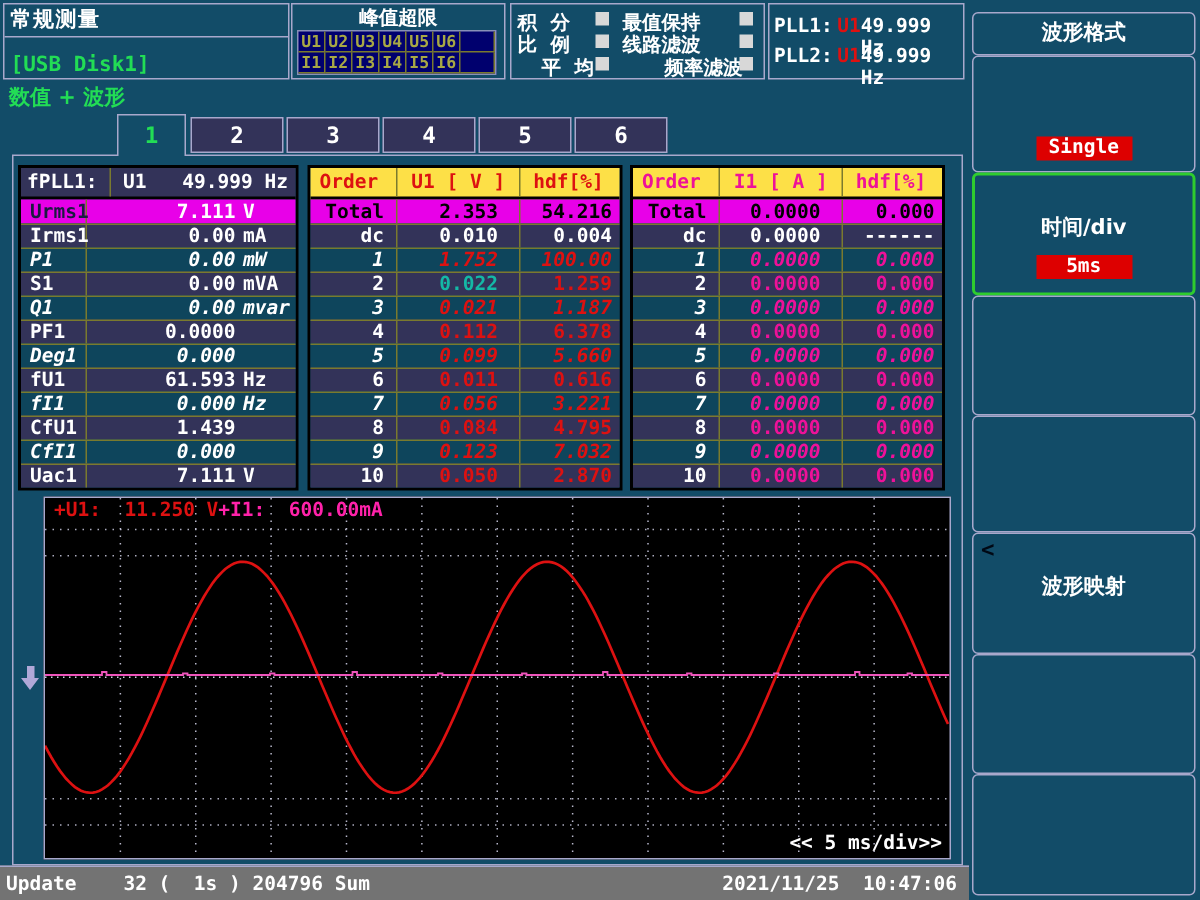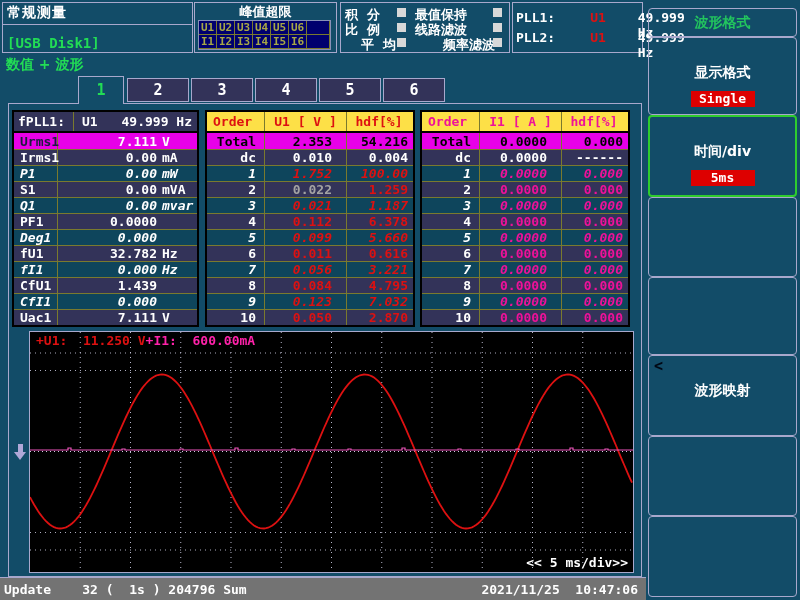--- a/index.html
+++ b/index.html
@@ -22,21 +22,21 @@
   #peak-grid { position:absolute; left:3px; top:17px; width:133px; height:30px; background:#00006e; border:1px solid #8890b8; }
   .peak-row { display:flex; height:14px; }
   .peak-cell { width:18px; border-right:1px solid #7a7a2e; border-bottom:1px solid #7a7a2e;
                color:#a8a845; font-size:11px; text-align:center; line-height:13px; }
   .peak-cell.empty { flex:1; }
   #box-toggles { left:340px; width:170px; }
   .tg-row { position:absolute; height:14px; font-size:13px; font-family:"DejaVu Sans",sans-serif; }
   .tg-label { position:absolute; top:0; }
   .tg-chk { position:absolute; top:2px; width:9px; height:9px; background:#d8d8d8; }
   #box-pll { left:512px; width:131px; }
-  .pll-row { position:absolute; left:3px; right:3px; height:18px; display:flex; font-size:13px;gap:32px; }
+  .pll-row { position:absolute; left:3px; right:3px; height:18px; display:flex; font-size:13px; }
   .pll-src { color:#dd1111; margin-left:3px; }
   .pll-val { margin-left:auto; }
 
   
   #mode-label { position:absolute; left:6px; top:56px; color:#22dd55; font-size:14px; font-family:"DejaVu Sans",sans-serif; }
   .tab { position:absolute; top:78px; height:24px; width:62px; background:#333359;
          border:1px solid #a8a8cc; color:#fff; font-size:15px; text-align:center; line-height:22px; }
   .tab.active { top:76px; height:28px; width:46px; background:#124C68; border-bottom:none;
                 color:#22dd55; z-index:3; line-height:26px; }
 
@@ -80,21 +80,21 @@
   #wf-top { left:6px; top:1px; }
   #wf-bottom { left:3px; bottom:2px; }
   .u-col { color:#dd1111; } .i-col { color:#ff22aa; }
   #wf-time { position:absolute; right:5px; bottom:2px; color:#fff; font-size:13px; }
   #wave-marker { position:absolute; left:13px; top:444px; }
 
   
   #sidebar { position:absolute; left:646px; top:0; width:154px; height:600px; }
   .sb-panel { position:absolute; left:2px; width:149px; border:1px solid #a8a8cc; border-radius:4px; }
   .sb-panel.selected { border:2px solid #2ecc2e; }
-  #sb-title { top:8px; height:29px; color:#22c55e; font-size:14px; text-align:center; line-height:27px; font-family:"DejaVu Sans",sans-serif; }
+  #sb-title { top:8px; height:29px; color:#ffffff; font-size:14px; text-align:center; line-height:27px; font-family:"DejaVu Sans",sans-serif; }
   .sb-label { position:absolute; left:0; right:0; text-align:center; font-size:14px; font-family:"DejaVu Sans",sans-serif; }
   .sb-badge { position:absolute; left:50%; transform:translateX(-50%); width:64px; height:16px;
               background:#dd0000; color:#fff; font-size:13px; text-align:center; line-height:16px; }
   .sb-arrow { position:absolute; left:5px; top:1px; color:#000814; font-size:15px; }
 
   
   #status-bar { position:absolute; left:0; top:577px; width:646px; height:23px;
                 background:#737373; border-top:1px solid #a8a8cc; font-size:13px; }
   #status-left { position:absolute; left:4px; top:4px; }
   #status-right { position:absolute; right:8px; top:4px; }
@@ -221,21 +221,21 @@
         <span class="c-val">0.0000</span>
         <span class="c-unit"></span>
       </div>
       <div class="row teal">
         <span class="c-lbl">Deg1</span>
         <span class="c-val">0.000</span>
         <span class="c-unit"></span>
       </div>
       <div class="row navy">
         <span class="c-lbl">fU1</span>
-        <span class="c-val">32.782</span>
+        <span class="c-val">61.593</span>
         <span class="c-unit">Hz</span>
       </div>
       <div class="row teal">
         <span class="c-lbl">fI1</span>
         <span class="c-val">0.000</span>
         <span class="c-unit">Hz</span>
       </div>
       <div class="row navy">
         <span class="c-lbl">CfU1</span>
         <span class="c-val">1.439</span>
@@ -271,21 +271,21 @@
         <span class="c2" style="color:#fff">0.010</span>
         <span class="c3" style="color:#fff">0.004</span>
       </div>
       <div class="row teal">
         <span class="c1" style="color:#fff">1</span>
         <span class="c2" style="color:#dd1111">1.752</span>
         <span class="c3" style="color:#dd1111">100.00</span>
       </div>
       <div class="row navy">
         <span class="c1" style="color:#fff">2</span>
-        <span class="c2" style="color:#a3a3a3">0.022</span>
+        <span class="c2" style="color:#14b8a6">0.022</span>
         <span class="c3" style="color:#dd1111">1.259</span>
       </div>
       <div class="row teal">
         <span class="c1" style="color:#fff">3</span>
         <span class="c2" style="color:#dd1111">0.021</span>
         <span class="c3" style="color:#dd1111">1.187</span>
       </div>
       <div class="row navy">
         <span class="c1" style="color:#fff">4</span>
         <span class="c2" style="color:#dd1111">0.112</span>
@@ -418,21 +418,20 @@
   <div class="wf-lbl" id="wf-top"><span class="u-col">+U1:  11.250 V</span><span class="i-col">+I1:  600.00mA</span></div>
   <div id="wf-time">&lt;&lt; 5 ms/div&gt;&gt;</div>
 </div>
 <svg id="wave-marker" width="15" height="17">
   <polygon points="7,16 1,8 5,8 5,0 10,0 10,8 13,8" fill="#b0a8d8"></polygon>
 </svg>
 
 <div id="sidebar">
   <div class="sb-panel" id="sb-title">波形格式</div>
 <div class="sb-panel" style="top: 37px; height: 78px;">
-      <div class="sb-label" style="top: 26px;">显示格式</div>
       <div class="sb-badge" style="top: 53px;">Single</div>
     </div>
     <div class="sb-panel selected" style="top: 115px; height: 82px;">
       <div class="sb-label" style="top: 26px;">时间/div</div>
       <div class="sb-badge" style="top: 53px;">5ms</div>
     </div>
     <div class="sb-panel" style="top: 197px; height: 80px;"></div>
     <div class="sb-panel" style="top: 277px; height: 78px;"></div>
     <div class="sb-panel" style="top: 355px; height: 81px;">
       <span class="sb-arrow">&lt;</span>

